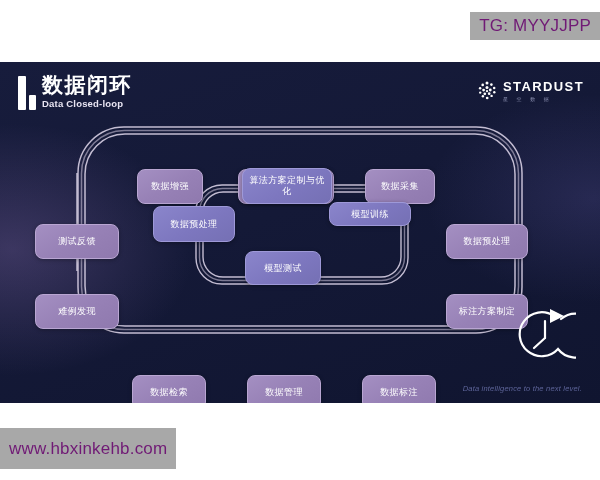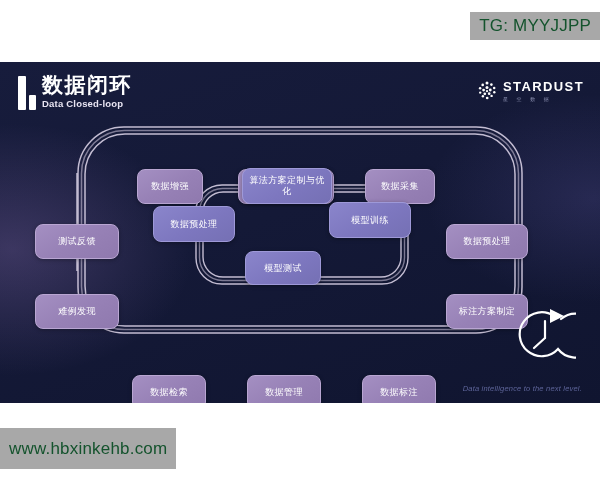--- a/index.html
+++ b/index.html
@@ -8,21 +8,21 @@
     background: #ffffff;
     font-family: "Liberation Sans", sans-serif;
     overflow: hidden;
   }
   #root { position: relative; width: 600px; height: 480px; background: #ffffff; }
 
   
   .wm {
     position: absolute;
     background: #a8a8a8;
-    color: #14532d;
+    color: #701a75;
     font-size: 17px;
     letter-spacing: .2px;
     display: flex; align-items: center;
     padding: 0 9px;
     box-sizing: border-box;
     white-space: nowrap;
   }
   #wm-top   { right: 0; top: 12px; height: 28px; }
   #wm-bot   { left: 0; bottom: 11px; height: 41px; }
 
@@ -180,21 +180,21 @@
     <div class="node outer" style="left:247px; top:313px; width:74px; height:35px;">数据管理</div>
 
     <div class="node outer" style="left:132px; top:313px; width:74px; height:35px;">数据检索</div>
 
     <div class="node outer" style="left:35px; top:232px; width:84px; height:35px;">难例发现</div>
 
     <div class="node outer" style="left:35px; top:162px; width:84px; height:35px;">测试反馈</div>
 
     <div class="node inner" style="left:242px; top:106px; width:90px; height:36px;">算法方案定制与优化</div>
 
-    <div class="node inner" style="left:329px; top:140px; width:82px; height:36px;">模型训练</div>
+    <div class="node inner" style="left:329px; top:140px; width:82px; height:24px;">模型训练</div>
 
     <div class="node inner" style="left:245px; top:189px; width:76px; height:34px;">模型测试</div>
 
     <div class="node inner" style="left:153px; top:144px; width:82px; height:36px;">数据预处理</div>
 
     <svg id="cycle" viewBox="0 0 62 62">
       <path d="M47,14 A22,22 0 1 1 44,44 A22,22 0 1 1 40,11" fill="none" stroke="#ffffff" stroke-width="2.2" stroke-linecap="round"></path>
       <path d="M36,4 L50,11 L36,18 Z" fill="#ffffff"></path>
       <path d="M31,16 L31,33" fill="none" stroke="#ffffff" stroke-width="2.2" stroke-linecap="round"></path>
       <path d="M31,33 L20,43" fill="none" stroke="#ffffff" stroke-width="2.2" stroke-linecap="round"></path>

